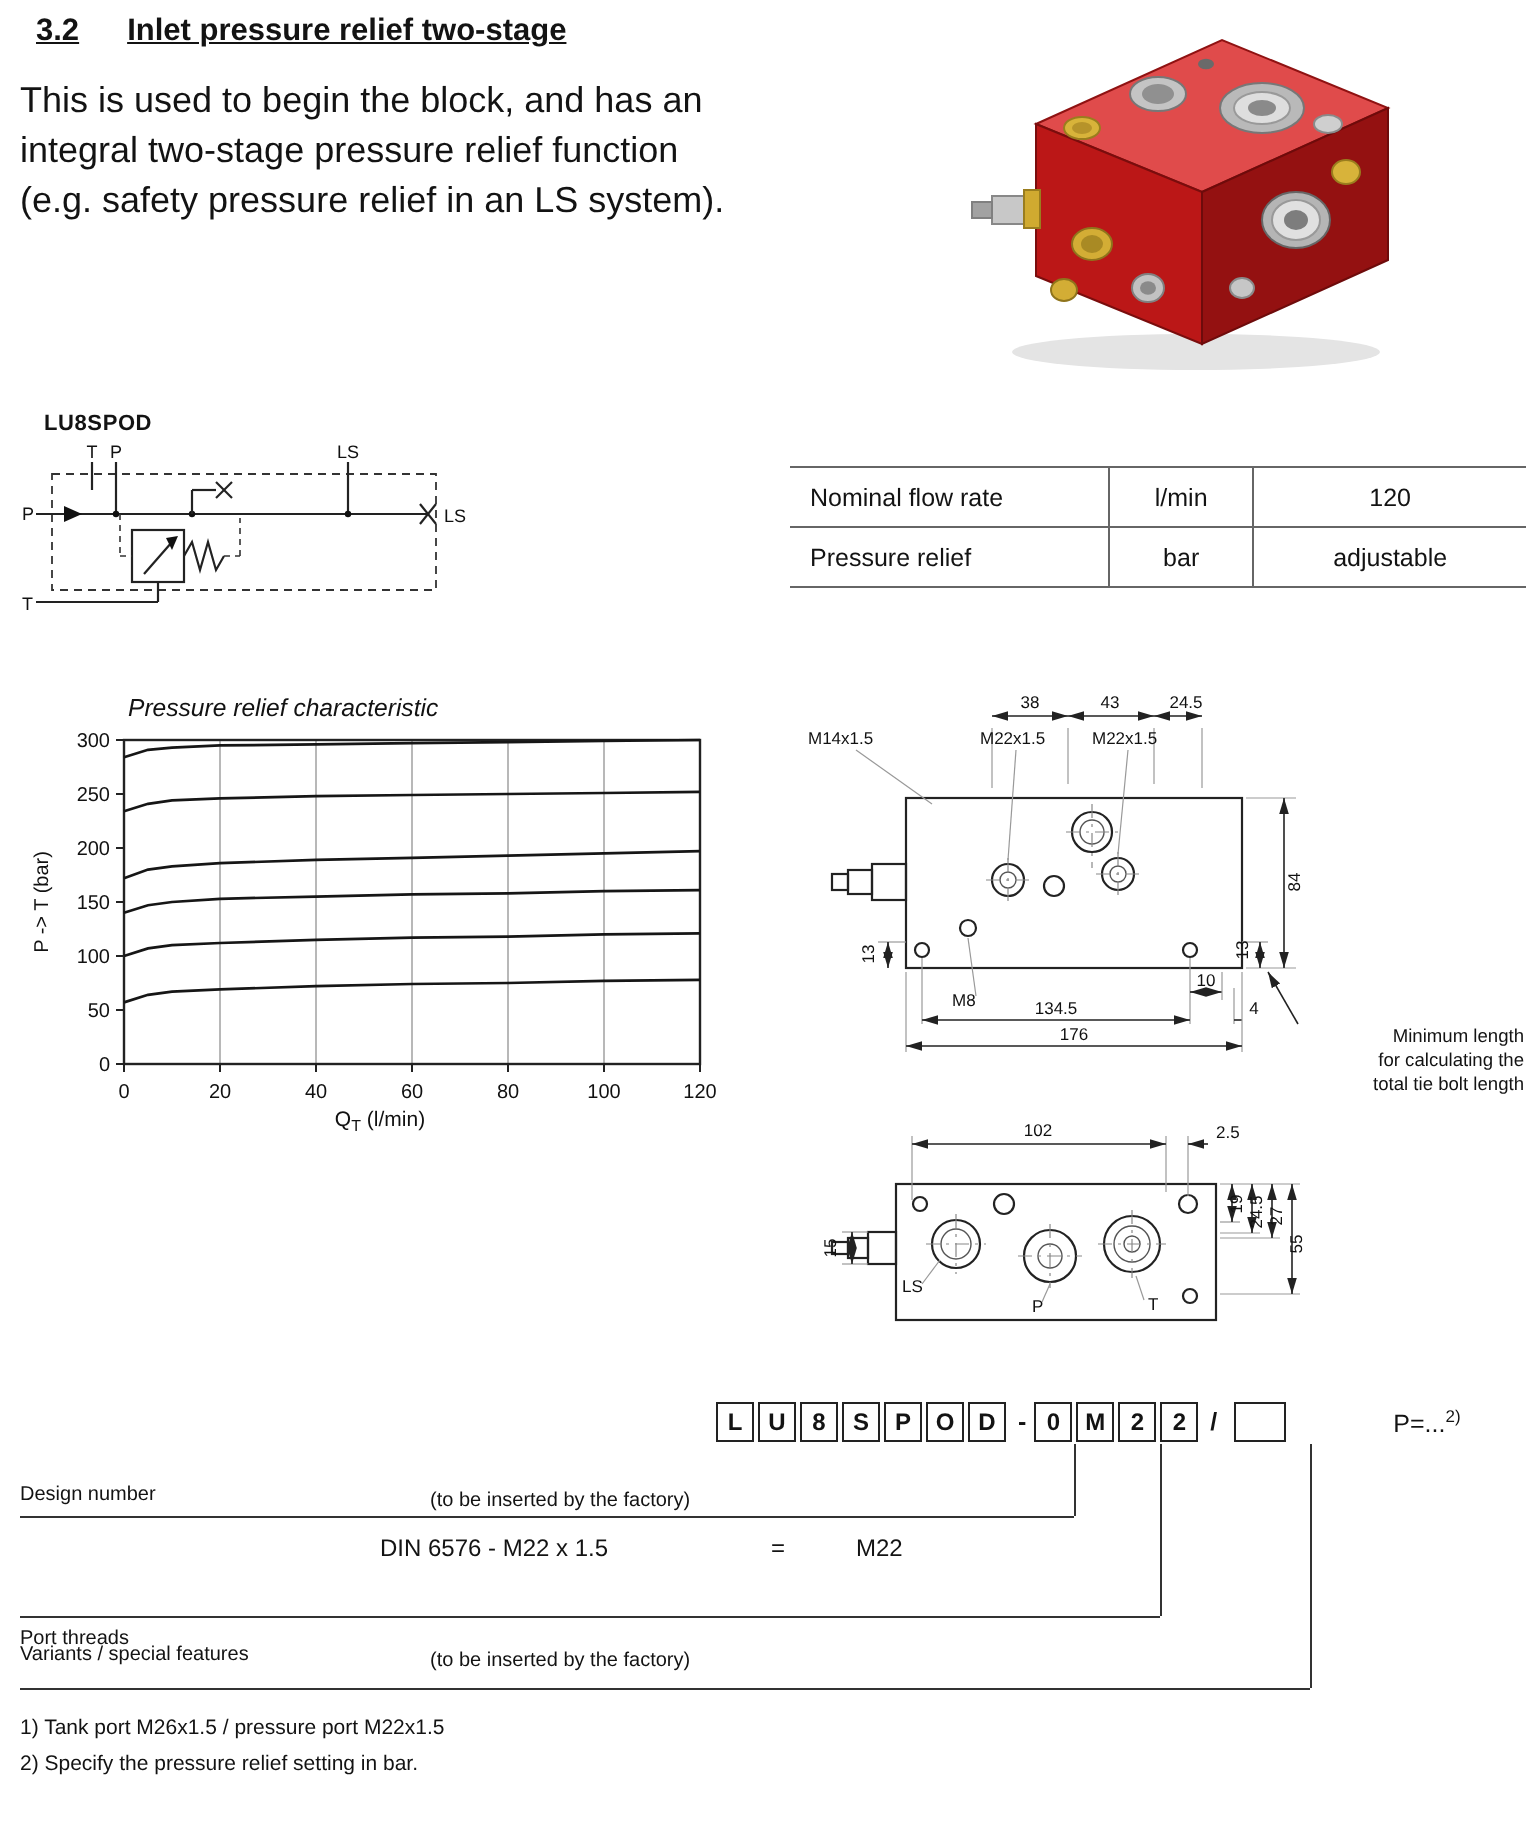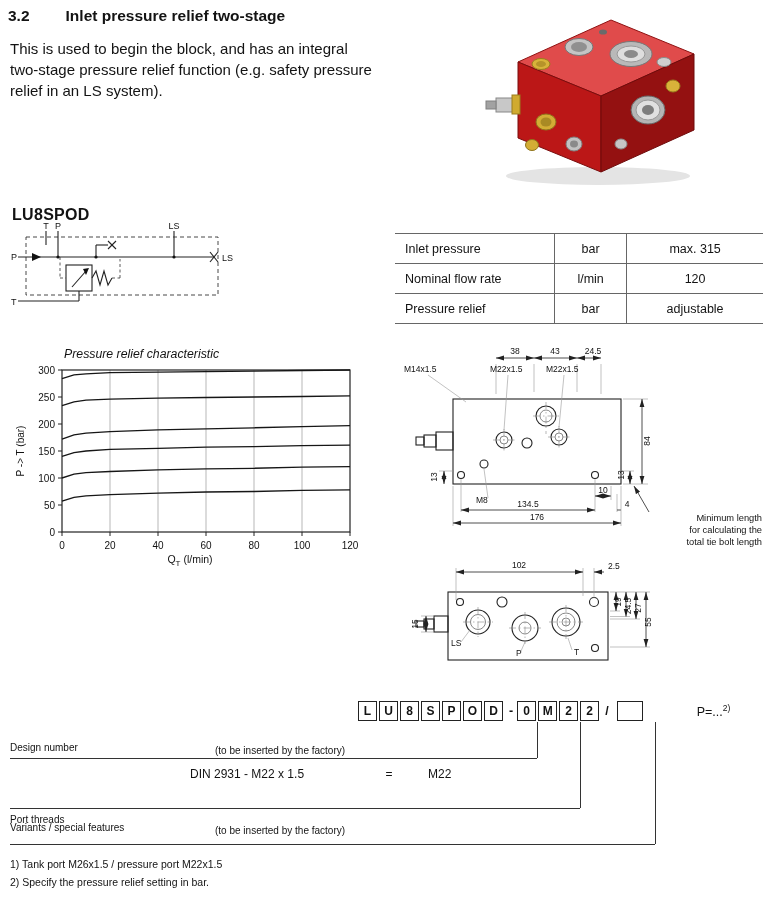--- a/index.html
+++ b/index.html
@@ -1,21 +1,21 @@
 <!DOCTYPE html>
 <html><head>
 <meta charset="utf-8">
 <style>
   html,body{margin:0;padding:0;background:#fff;}
   .page{position:relative;width:763px;height:920px;background:#ffffff;overflow:hidden;
         font-family:"Liberation Sans","DejaVu Sans",sans-serif;color:#131313;}
   .abs{position:absolute;}
-  .title-row{left:8px;top:7px;display:flex;gap:36px;font-size:15.5px;font-weight:bold;}
-  .para{left:10px;width:370px;font-size:15px;line-height:1.4;}
-  .model{left:12px;top:206px;font-size:16px;font-weight:bold;letter-spacing:.3px;}
+  .title-row{left:18px;top:7px;display:flex;gap:24px;font-size:15.5px;font-weight:bold;text-decoration:underline;}
+  .para{left:10px;width:370px;font-size:18px;line-height:1.4;}
+  .model{left:22px;top:206px;font-size:11px;font-weight:bold;letter-spacing:.3px;}
   table.spec{border-collapse:collapse;font-size:12.5px;}
   .spec td{border-top:1px solid #666;border-bottom:1px solid #666;height:29px;padding:0 8px;vertical-align:middle;}
   .spec .c1{width:150px;padding-left:10px;}
   .spec .c2{width:58px;text-align:center;border-left:1px solid #666;}
   .spec .c3{width:126px;text-align:center;border-left:1px solid #666;}
   .chart-title{left:64px;top:347px;font-size:12.3px;font-style:italic;}
   .note{left:650px;top:512px;width:112px;font-size:9.3px;line-height:1.3;text-align:right;}
   .codes{left:358px;top:701px;display:flex;align-items:center;font-size:12.5px;}
   .cb{display:inline-block;width:17px;height:18px;border:1px solid #222;text-align:center;
       line-height:18px;font-weight:bold;margin-right:2px;font-size:12px;}
@@ -124,25 +124,20 @@
     <line class="schp" x1="112" y1="57" x2="112" y2="38"></line>
 
     <line class="sch" x1="71" y1="70" x2="71" y2="80"></line>
     <line class="sch" x1="10" y1="80" x2="71" y2="80"></line>
     <text class="pt" x="3" y="39">P</text>
     <text class="pt" x="3" y="84">T</text>
   </svg>
 
   <table class="spec abs" style="left:395px;top:233px">
     <tbody>
-        <tr>
-      <td class="c1">Inlet pressure</td>
-      <td class="c2">bar</td>
-      <td class="c3">max. 315</td>
-    </tr>
     <tr>
       <td class="c1">Nominal flow rate</td>
       <td class="c2">l/min</td>
       <td class="c3">120</td>
     </tr>
     <tr>
       <td class="c1">Pressure relief</td>
       <td class="c2">bar</td>
       <td class="c3">adjustable</td>
     </tr>
@@ -363,21 +358,21 @@
     <span class="csuffix"><span>P=...</span><sup>2)</sup></span>
   </div>
 
   <div class="abs row-label" style="left:10px;top:742px">Design number</div>
   <div class="abs row-note" style="left:215px;top:745px">(to be inserted by the factory)</div>
   <div class="abs hline" style="left:10px;top:758px;width:527px"></div>
   <div class="abs vline" style="left:537px;top:722px;height:36px"></div>
 
   <div class="abs row-label" style="left:10px;top:814px">Port threads</div>
   <div class="abs din" style="left:190px;top:767px">
-    <span class="a">DIN 2931 - M22 x 1.5</span><span class="b">=</span><span class="c">M22</span>
+    <span class="a">DIN 6576 - M22 x 1.5</span><span class="b">=</span><span class="c">M22</span>
   </div>
   <div class="abs hline" style="left:10px;top:808px;width:570px"></div>
   <div class="abs vline" style="left:580px;top:722px;height:86px"></div>
 
   <div class="abs row-label" style="left:10px;top:822px">Variants / special features</div>
   <div class="abs row-note" style="left:215px;top:825px">(to be inserted by the factory)</div>
   <div class="abs hline" style="left:10px;top:844px;width:645px"></div>
   <div class="abs vline" style="left:655px;top:722px;height:122px"></div>
 
   <div class="abs fnote" style="left:10px;top:858px">1) Tank port M26x1.5 / pressure port M22x1.5</div>

